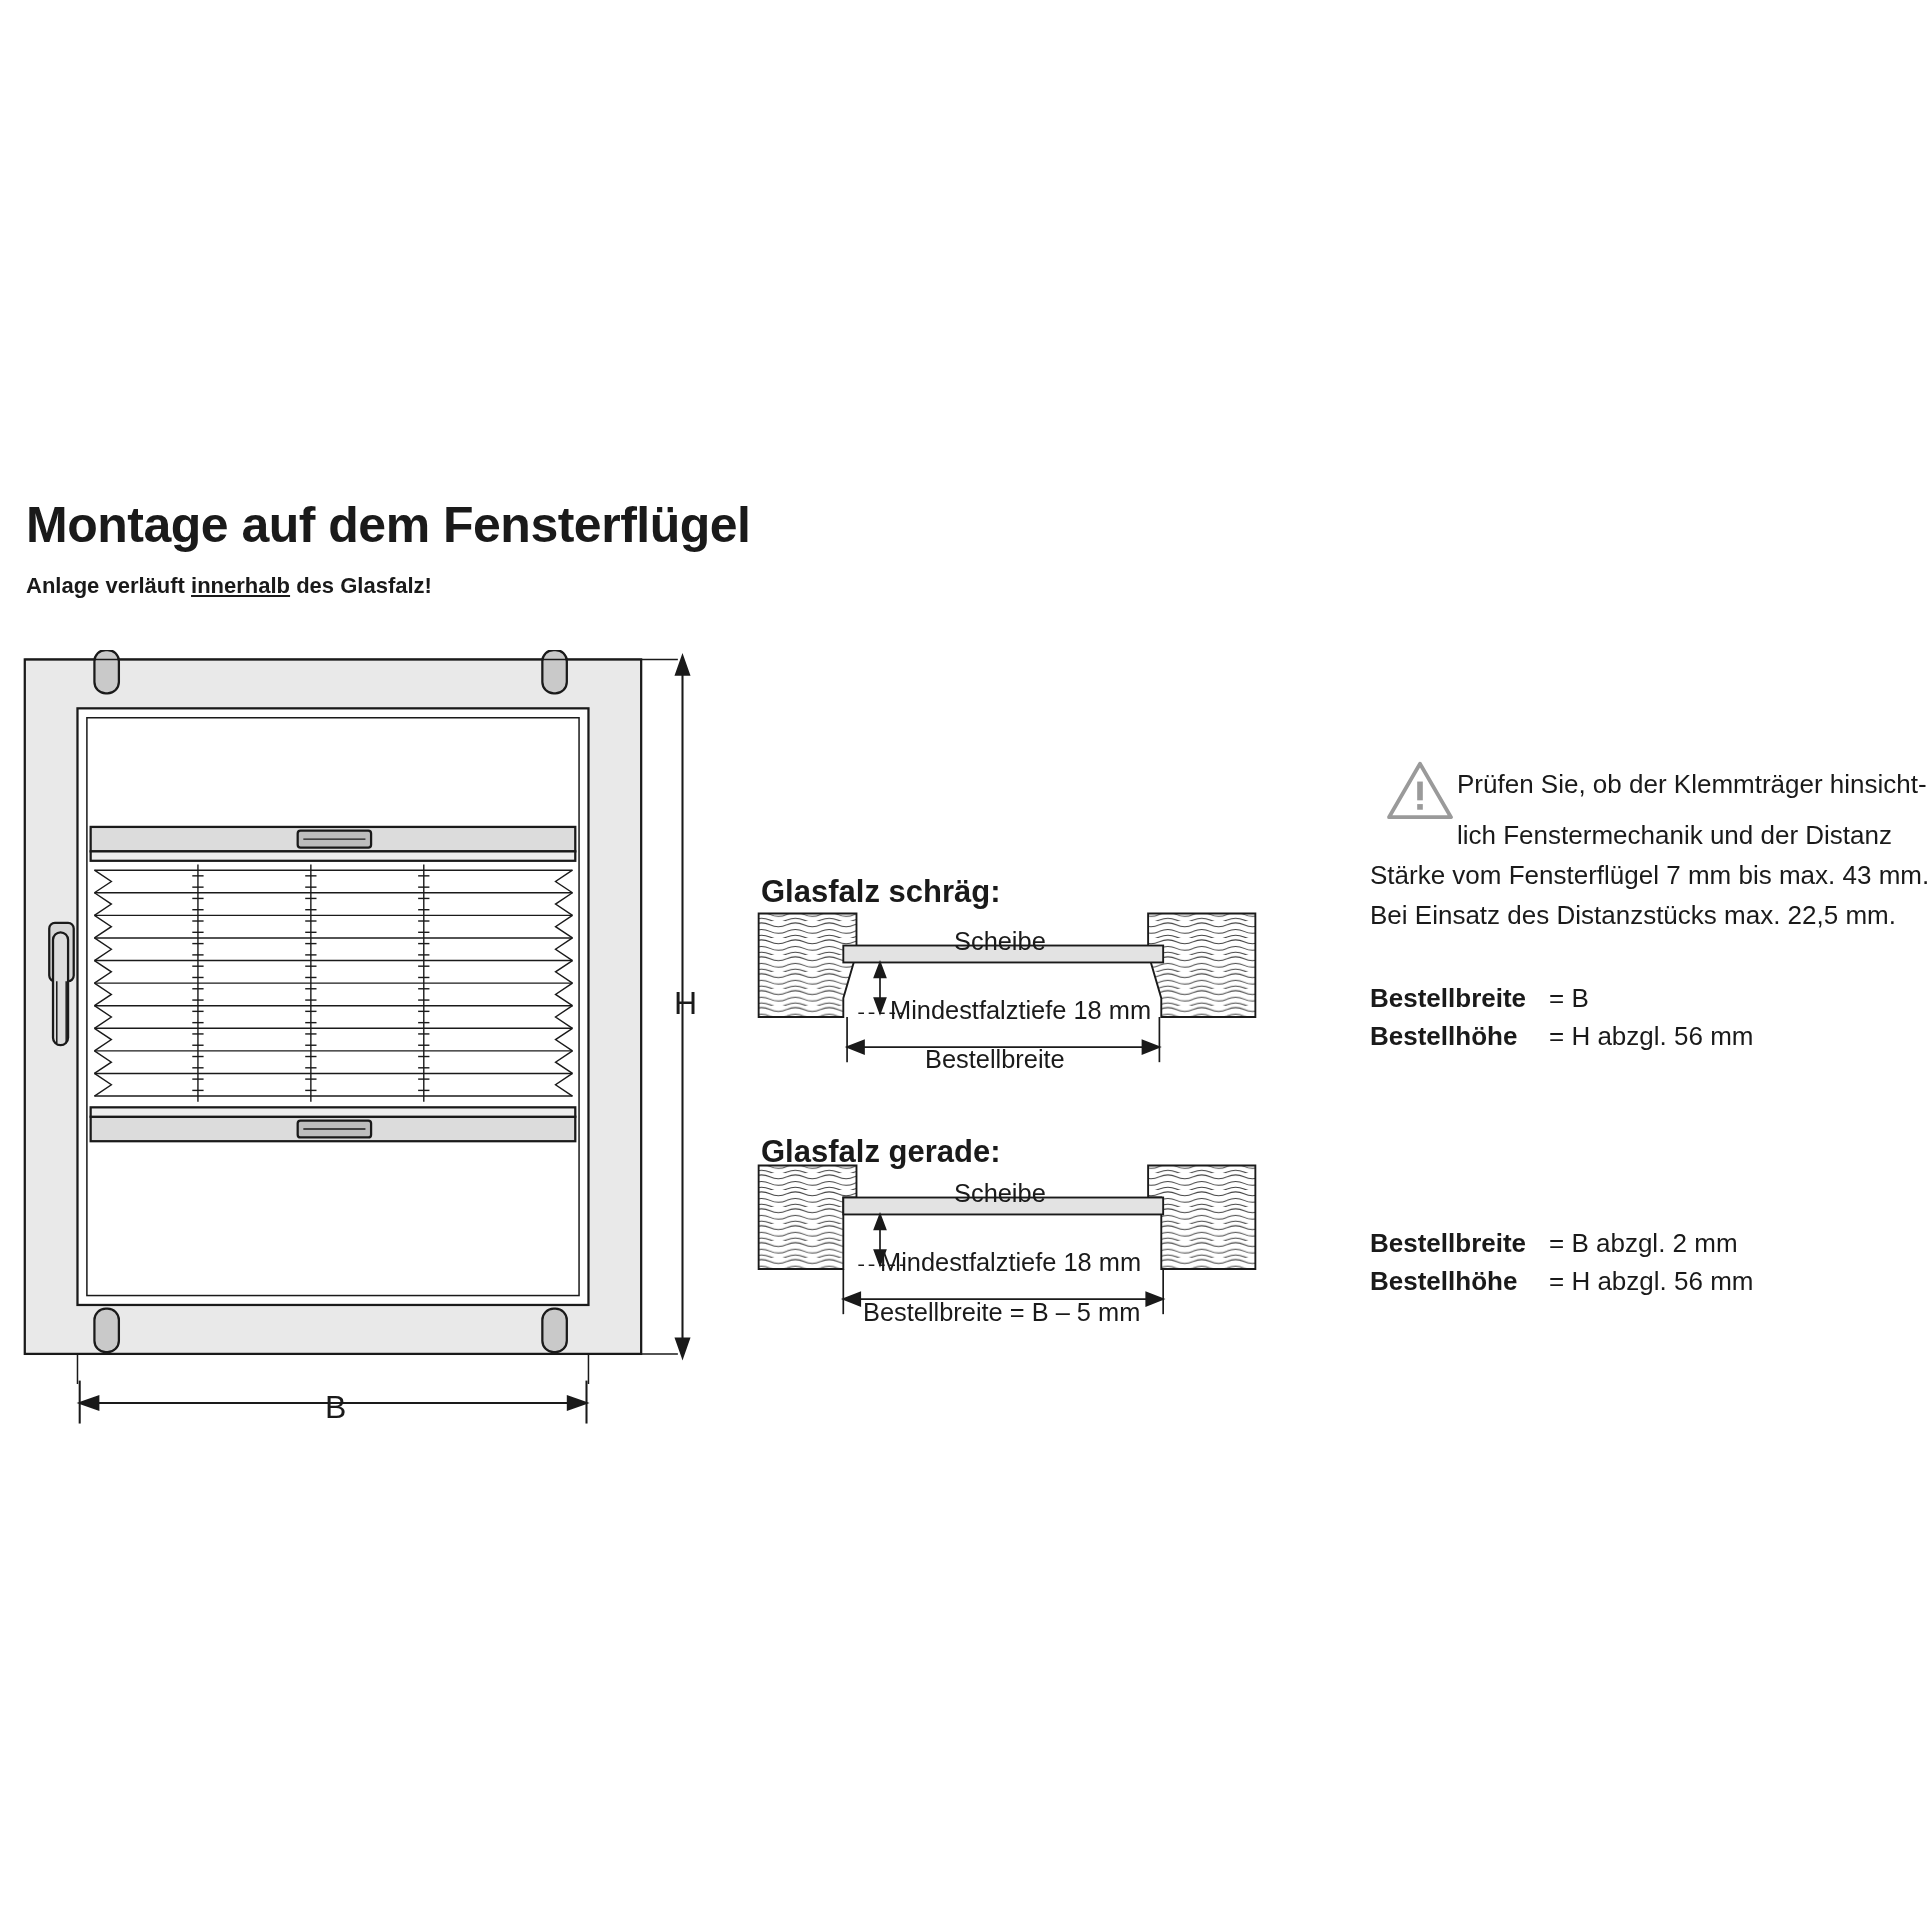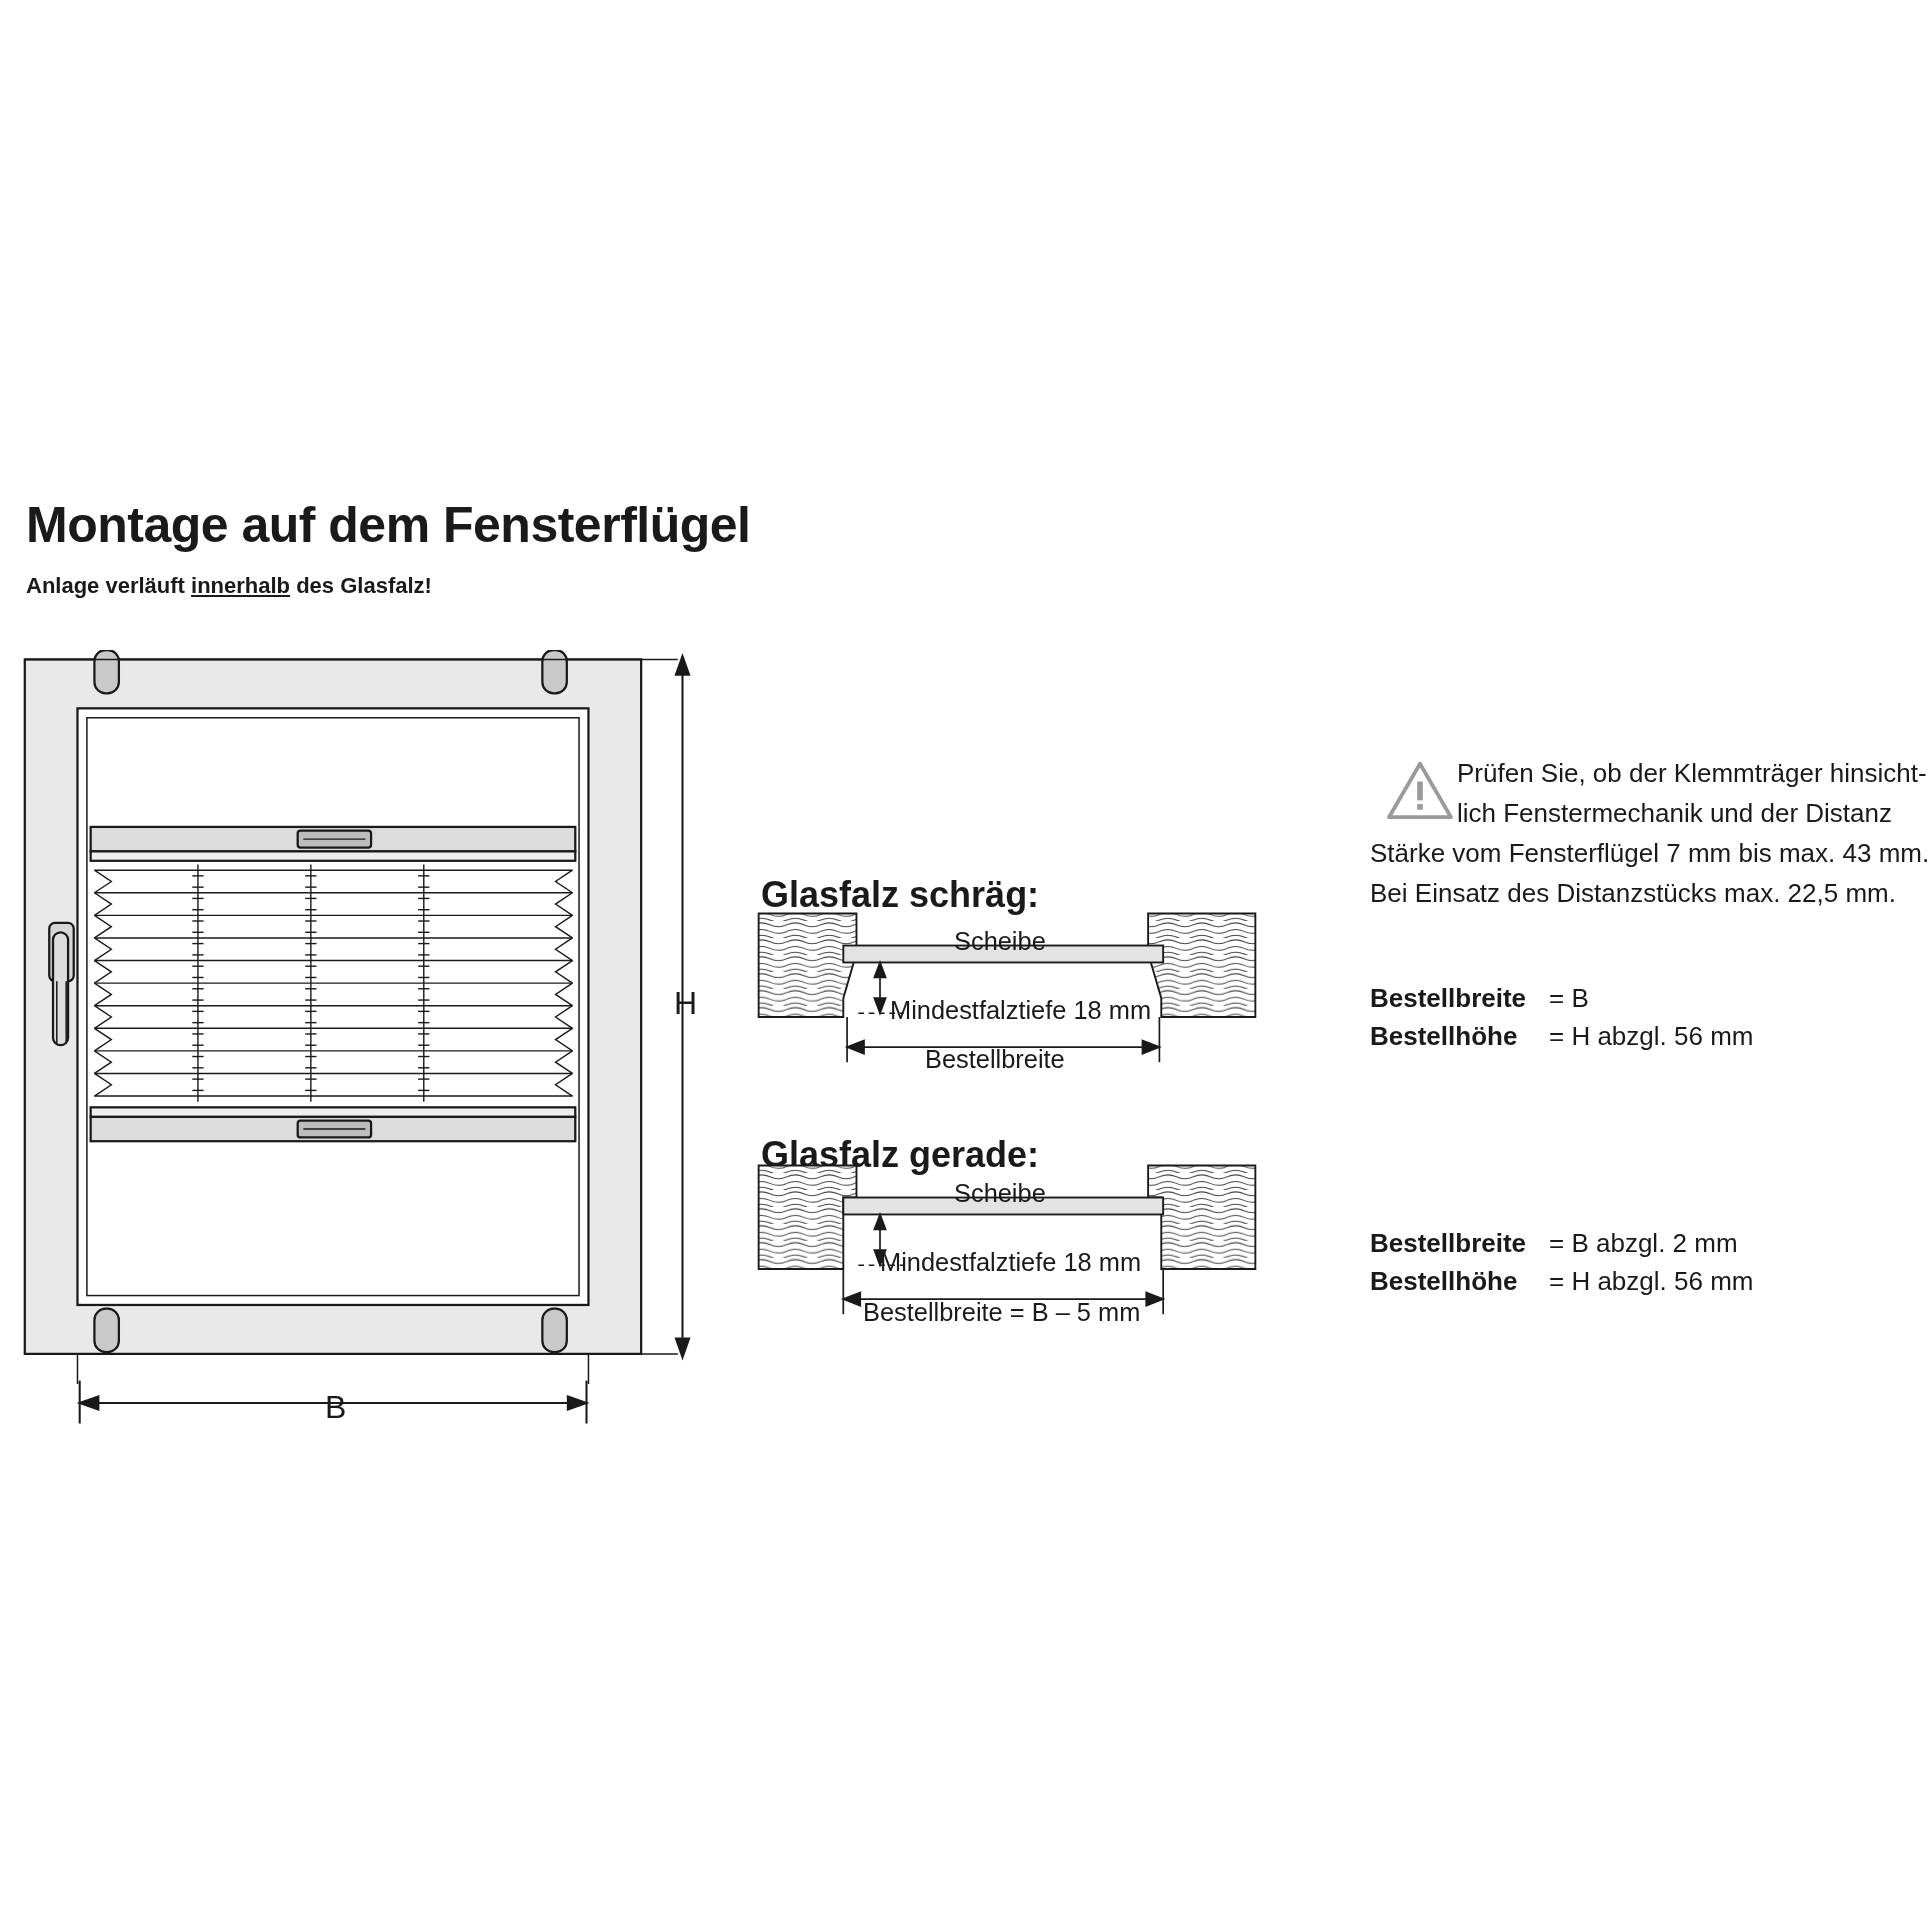--- a/index.html
+++ b/index.html
@@ -48,21 +48,21 @@
   
   .note-block {
     position: absolute;
     left: 1370px;
     top: 753px;
     width: 527px;
     font-size: 26px;
     line-height: 40px;
   }
   .note-block .ln { white-space: nowrap; }
-  .note-indent-1 { padding-left: 87px; }
+  .note-indent-1 { padding-left: 87px; margin-top: 11px; }
 
   .warn-icon {
     position: absolute;
     left: 1386px;
     top: 759px;
     width: 68px;
     height: 62px;
   }
 
   .spec {
@@ -73,21 +73,21 @@
   .spec .row { display: flex; white-space: nowrap; }
   .spec .k { font-weight: bold; width: 179px; }
   .spec .v { }
 
   .spec-a { left: 1370px; top: 979px; }
   .spec-b { left: 1370px; top: 1224px; }
 
   
   .cap {
     position: absolute;
-    font-size: 36px;
+    font-size: 31px;
     font-weight: bold;
     white-space: nowrap;
   }
   .cap-schraeg { left: 761px; top: 874px; }
   .cap-gerade { left: 761px; top: 1134px; }
 
   .lbl {
     position: absolute;
     font-size: 25.4px;
     white-space: nowrap;

